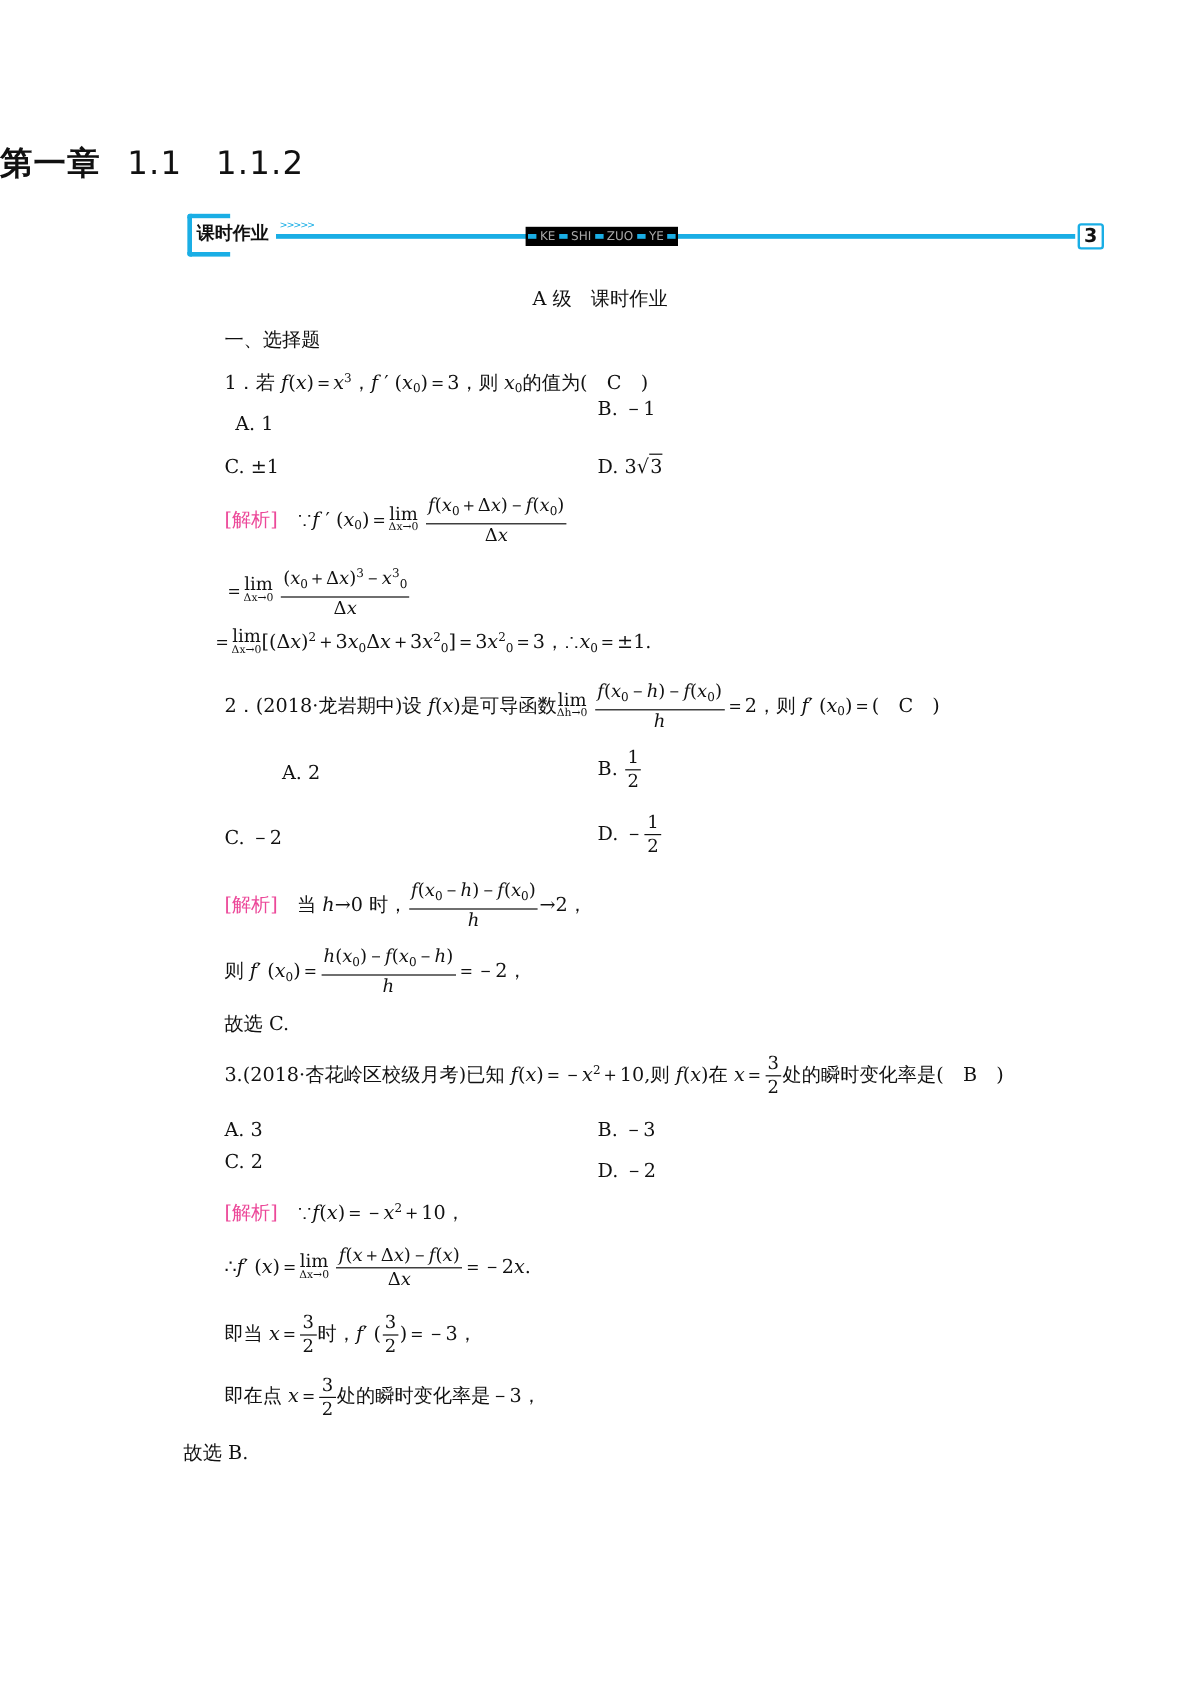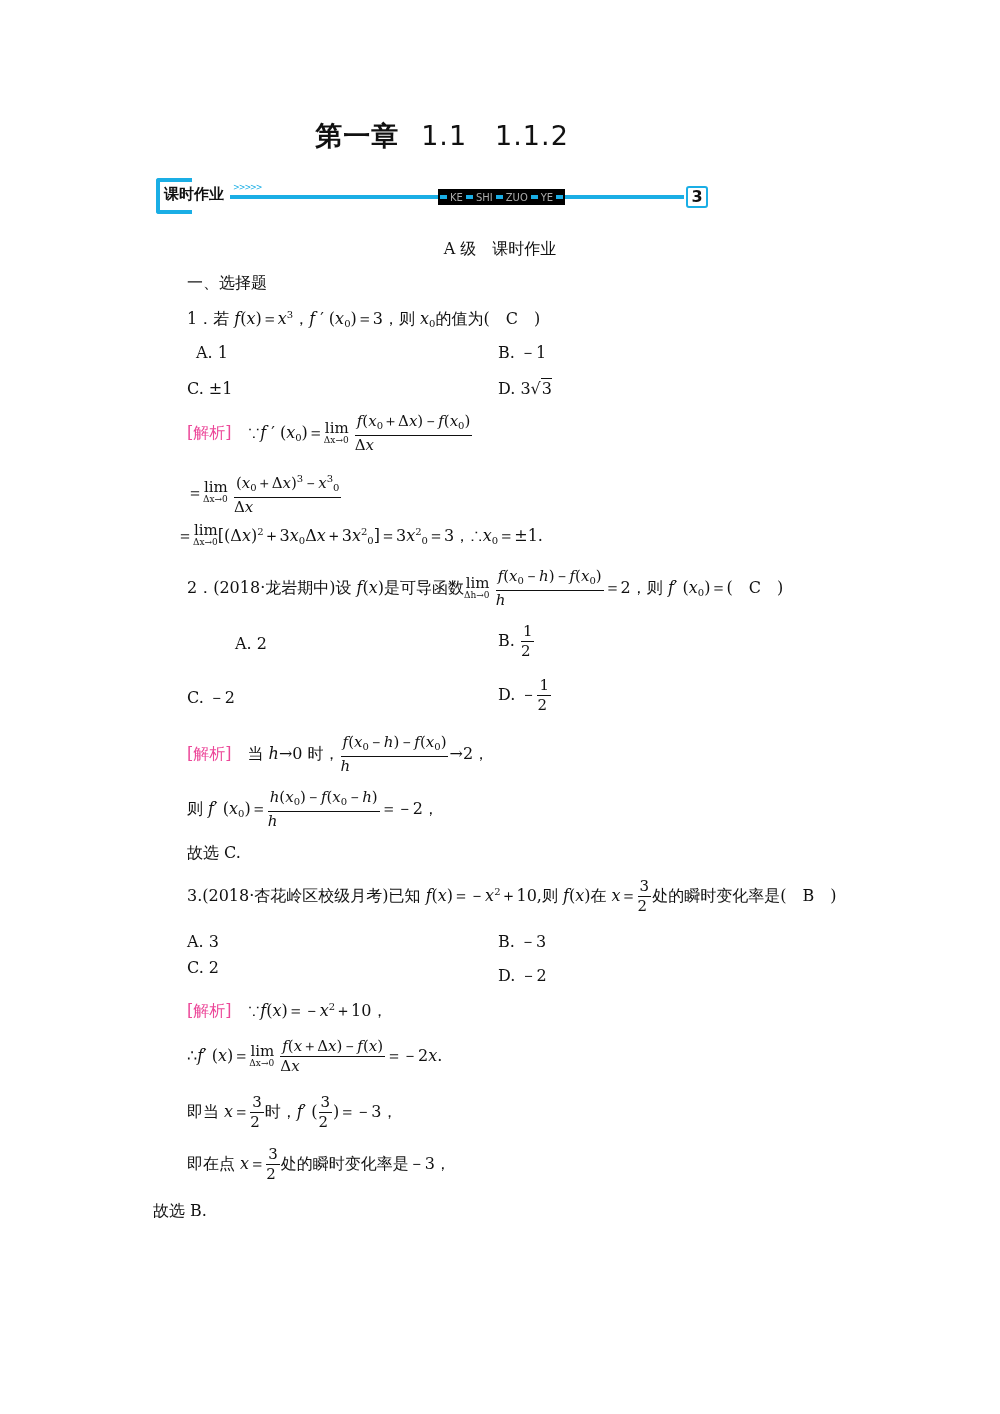--- a/index.html
+++ b/index.html
@@ -1,45 +1,45 @@
 <!DOCTYPE html>
 <html><head>
 <meta charset="utf-8">
 <style>
   html, body { margin: 0; padding: 0; background: #ffffff; }
   body { width: 1000px; height: 1414px; position: relative; overflow: hidden;
          font-family: "DejaVu Serif", "Liberation Serif", serif; color: #111; }
   .abs { position: absolute; white-space: nowrap; }
-  .title { left: 0; width: 884px; top: 118px; text-align: center;
+  .title { left: 0; width: 884px; top: 118px; text-align: left;
            font-family: "DejaVu Sans", "Liberation Sans", sans-serif; font-weight: bold; font-size: 27px; letter-spacing: 1px; }
   .title .num { font-weight: normal; margin-left: 22px; }
 
   
-  .banner { left: 156px; top: 178px; width: 552px; height: 36px; }
+  .banner { left: 156px; top: 178px; width: 764px; height: 36px; }
   .bracket-l { position: absolute; left: 0; top: 0; width: 36px; height: 36px;
                border: 4px solid #1aaee5; border-right: none; border-radius: 3px 0 0 3px; box-sizing: border-box; }
   .banner-label { position: absolute; left: 8px; top: 7px; font-family: "DejaVu Sans", sans-serif; font-weight: bold; font-size: 15px; color: #111; background: #fff; padding-right: 2px; }
   .banner-arrows { position: absolute; left: 77px; top: 5px; font-size: 8px; color: #1aaee5; font-family: "DejaVu Sans", sans-serif; letter-spacing: -1px; }
   .banner-line { position: absolute; left: 74px; right: 24px; top: 17px; height: 4px; background: #1aaee5; }
   .banner-pinyin { position: absolute; left: 282px; top: 11px; height: 16px; background: #000000; padding: 0 2px;
                    font-family: "DejaVu Sans", sans-serif; font-size: 10px; color: #aaaaaa; display: flex; align-items: center; gap: 3px; }
   .banner-pinyin .sep { display: inline-block; width: 7px; height: 4px; background: #1aaee5; }
   .page-num-box { position: absolute; right: 0; top: 8px; width: 22px; height: 22px; border: 2px solid #1aaee5; border-radius: 3px;
                   box-sizing: border-box; background: #fff; text-align: center; font-family: "DejaVu Sans", sans-serif; font-weight: bold; font-size: 16px; line-height: 18px; color: #111; }
 
   .section-head { left: 0; width: 1000px; text-align: center; top: 239px; font-size: 16px; }
   .line { font-size: 16px; }
   .blue { color: #ec4899; }
   i { font-style: italic; }
   sub { font-size: 10px; vertical-align: -3px; }
   sup { font-size: 10px; vertical-align: 6px; }
-  .frac { display: inline-block; vertical-align: middle; margin: 0 1px; }
+  .frac { display: inline-block; vertical-align: middle; text-align: center; margin: 0 1px; }
   .frac .n { display: block; border-bottom: 1px solid #111; padding: 0 2px; line-height: 19px; font-size: 15px; }
   .frac .d { display: block; line-height: 19px; font-size: 15px; }
-  .lim { display: inline-block; text-align: right; vertical-align: middle; line-height: 12px; }
+  .lim { display: inline-block; text-align: center; vertical-align: middle; line-height: 12px; }
   .lim .w { display: block; font-size: 15px; }
   .lim .u { display: block; font-size: 9px; }
   .sqrt { border-top: 1px solid #111; padding-left: 1px; }
 </style>
 </head>
 <body>
 
 <div class="abs title">
   <span>第一章</span><span class="num">1.1　1.1.2</span>
 </div>
@@ -63,21 +63,21 @@
   <div class="page-num-box">3</div>
 </div>
 
 <div class="abs section-head">A 级　课时作业</div>
 <div class="abs line" style="left:187px; top:273px;">一、选择题</div>
 
 <div class="abs line" style="left:187px; top:309px;">
   <span>1．若 </span><i>f</i>(<i>x</i>)＝<i>x</i><sup>3</sup>，<i>f</i> ′ (<i>x</i><sub>0</sub>)＝3<span>，则 </span><i>x</i><sub>0</sub><span>的值为(</span>　<span>C</span>　)
 </div>
 <div class="abs line" style="left:196px; top:343px;"><span>A.</span>  <span>1</span></div>
-<div class="abs line" style="left:498px; top:343px;"><span>B.</span>  <span>－1</span></div>
+<div class="abs line" style="left:498px; top:331px;"><span>B.</span>  <span>－1</span></div>
 <div class="abs line" style="left:187px; top:379px;"><span>C.</span>  <span>±1</span></div>
 <div class="abs line" style="left:498px; top:379px;"><span>D.</span>  3√<span class="sqrt">3</span></div>
 
 <div class="abs line" style="left:187px; top:412px;">
   <span class="blue">[解析]</span>　∵<i>f</i> ′ (<i>x</i><sub>0</sub>)＝<span class="lim"><span class="w">lim</span><span class="u">Δx→0</span></span>
   <span class="frac"><span class="n"><i>f</i>(<i>x</i><sub>0</sub>＋Δ<i>x</i>)－<i>f</i>(<i>x</i><sub>0</sub>)</span><span class="d">Δ<i>x</i></span></span>
 </div>
 <div class="abs line" style="left:187px; top:469px;">
   ＝<span class="lim"><span class="w">lim</span><span class="u">Δx→0</span></span>
   <span class="frac"><span class="n">(<i>x</i><sub>0</sub>＋Δ<i>x</i>)<sup>3</sup>－<i>x</i><sup>3</sup><sub>0</sub></span><span class="d">Δ<i>x</i></span></span>

